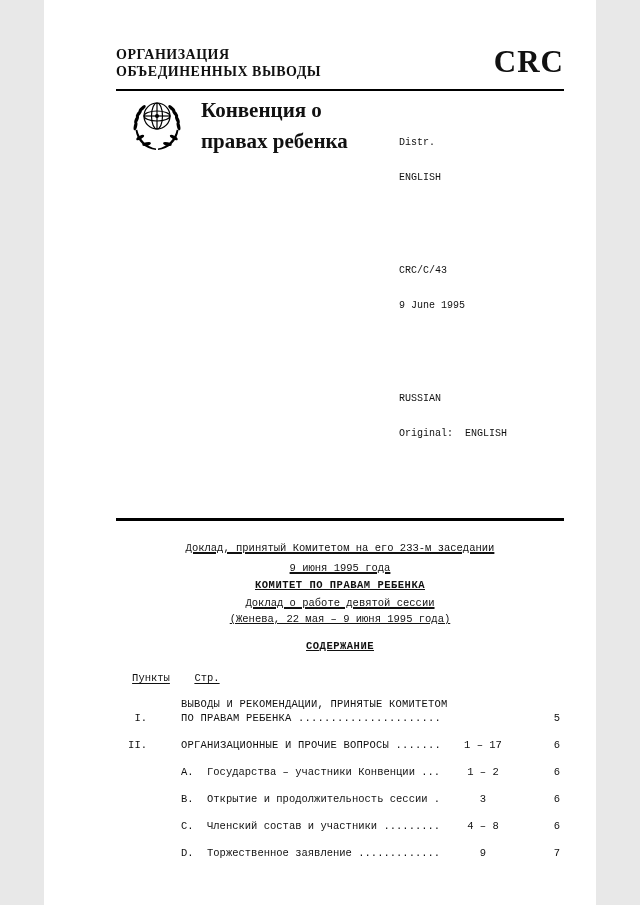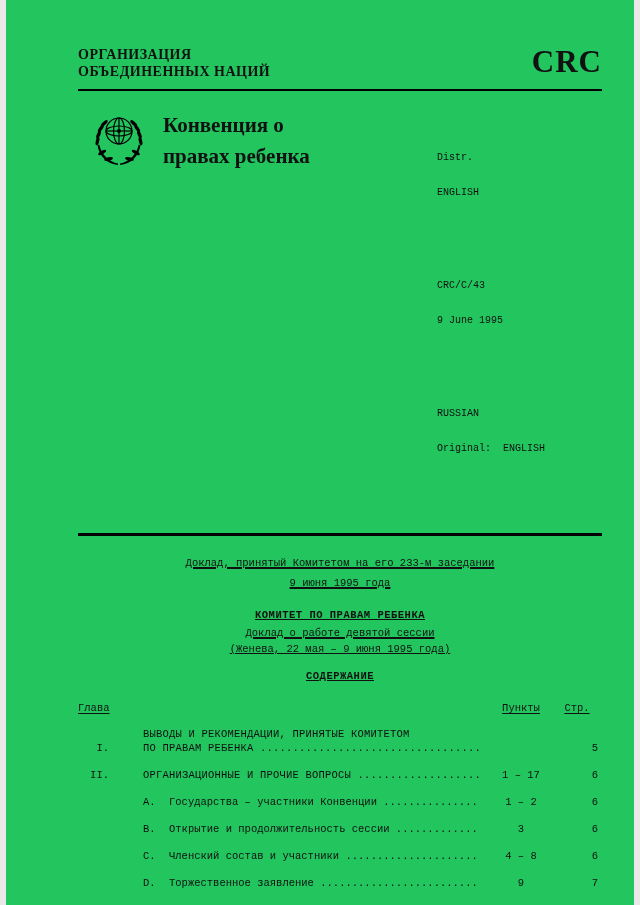--- a/index.html
+++ b/index.html
@@ -1,45 +1,45 @@
 <!DOCTYPE html>
 <html><head>
 <meta charset="utf-8">
 <style>
   * { margin:0; padding:0; box-sizing:border-box; }
   html,body { background:#e8e8e8; }
   body { font-family:"Liberation Mono","DejaVu Sans Mono",monospace; color:#111; }
   .page {
-    width:628px; height:905px; margin:0 auto; background:#22c55e;
+    width:552px; height:905px; margin:0 auto; background:#ffffff;
     padding:46px 32px 0 72px; position:relative; overflow:hidden;
   }
 
   
   .letterhead { display:flex; justify-content:space-between; align-items:flex-start; }
   .org-name { font-family:"Liberation Serif","DejaVu Serif",serif; font-weight:bold;
               font-size:14px; line-height:17px; letter-spacing:.5px; }
   .doc-symbol-big { font-family:"Liberation Serif","DejaVu Serif",serif; font-weight:bold;
               font-size:31px; line-height:31px; letter-spacing:1px; }
   .rule-thin { border-top:2px solid #000; margin-top:9px; }
 
   
-  .masthead { display:flex; margin-top:15px; }
+  .masthead { display:flex; }
   .emblem { margin-left:12px; margin-top:2px; flex:0 0 auto; }
   .conv-title { font-family:"Liberation Serif","DejaVu Serif",serif; font-weight:bold;
                 font-size:21px; line-height:31px; margin-left:15px; margin-top:4px; }
   .meta { margin-left:auto; width:165px; font-size:10px; line-height:11.5px; white-space:pre; }
   .meta .grp { margin-bottom:13px; }
   .rule-thick { border-top:3px solid #000; margin-top:20px; }
 
   
   .doc-center { text-align:center; font-size:10.5px; line-height:14px;text-decoration:underline; }
   .u { text-decoration:underline; text-underline-offset:2px; }
   .b { font-weight:bold; }
   .session-heading { margin-top:17px; line-height:20px; }
-  .committee { margin-top:15px; letter-spacing:.5px; }
+  .committee { letter-spacing:.5px; }
   .report-title { margin-top:4px; }
   .venue { margin-top:2px; }
   .contents { margin-top:13px; letter-spacing:.5px; }
 
   
   .toc { margin-top:18px; font-size:10.5px; line-height:14px; }
   .toc-head { display:flex; margin-bottom:12px; }
   .toc-head .h-chapter { flex:1; }
   .toc-row { display:flex; align-items:flex-end; margin-bottom:13px; }
   .toc-num { flex:0 0 31px; text-align:right; margin-right:34px; white-space:pre; }
@@ -54,21 +54,21 @@
   .toc-head .col-paras, .toc-head .col-page { text-align:center; }
 </style>
 </head>
 <body>
 
 <div class="page">
 
   <div class="letterhead">
     <div class="org-name">
       <div>ОРГАНИЗАЦИЯ</div>
-      <div>ОБЪЕДИНЕННЫХ НАЦИЙ</div>
+      <div>ОБЪЕДИНЕННЫХ ВЫВОДЫ</div>
     </div>
     <div class="doc-symbol-big">CRC</div>
   </div>
   <div class="rule-thin"></div>
 
   <div class="masthead">
     <div class="emblem">
       <svg width="58" height="62" viewBox="0 0 58 62" aria-hidden="true">
         <g stroke="#000" fill="none" stroke-width="1.2">
           <circle cx="29" cy="23" r="13"></circle>
@@ -117,21 +117,20 @@
       <div><span class="u">9 июня 1995 года</span></div>
     </div>
     <div class="committee b">КОМИТЕТ ПО ПРАВАМ РЕБЕНКА</div>
     <div class="report-title"><span class="u">Доклад о работе девятой сессии</span></div>
     <div class="venue">(Женева, 22 мая – 9 июня 1995 года)</div>
     <div class="contents b">СОДЕРЖАНИЕ</div>
   </div>
 
   <div class="toc">
     <div class="toc-head">
-      <span class="h-chapter"><span class="u">Глава</span></span>
       <span class="col-paras"><span class="u">Пункты</span></span>
       <span class="col-page"><span class="u">Стр.</span></span>
     </div>
     <div>
         <div class="toc-row chapter">
           <span class="toc-num">I.</span>
           <span class="toc-title">
             <span class="toc-line">
               <span class="toc-text">ВЫВОДЫ И РЕКОМЕНДАЦИИ, ПРИНЯТЫЕ КОМИТЕТОМ </span>
             </span>

